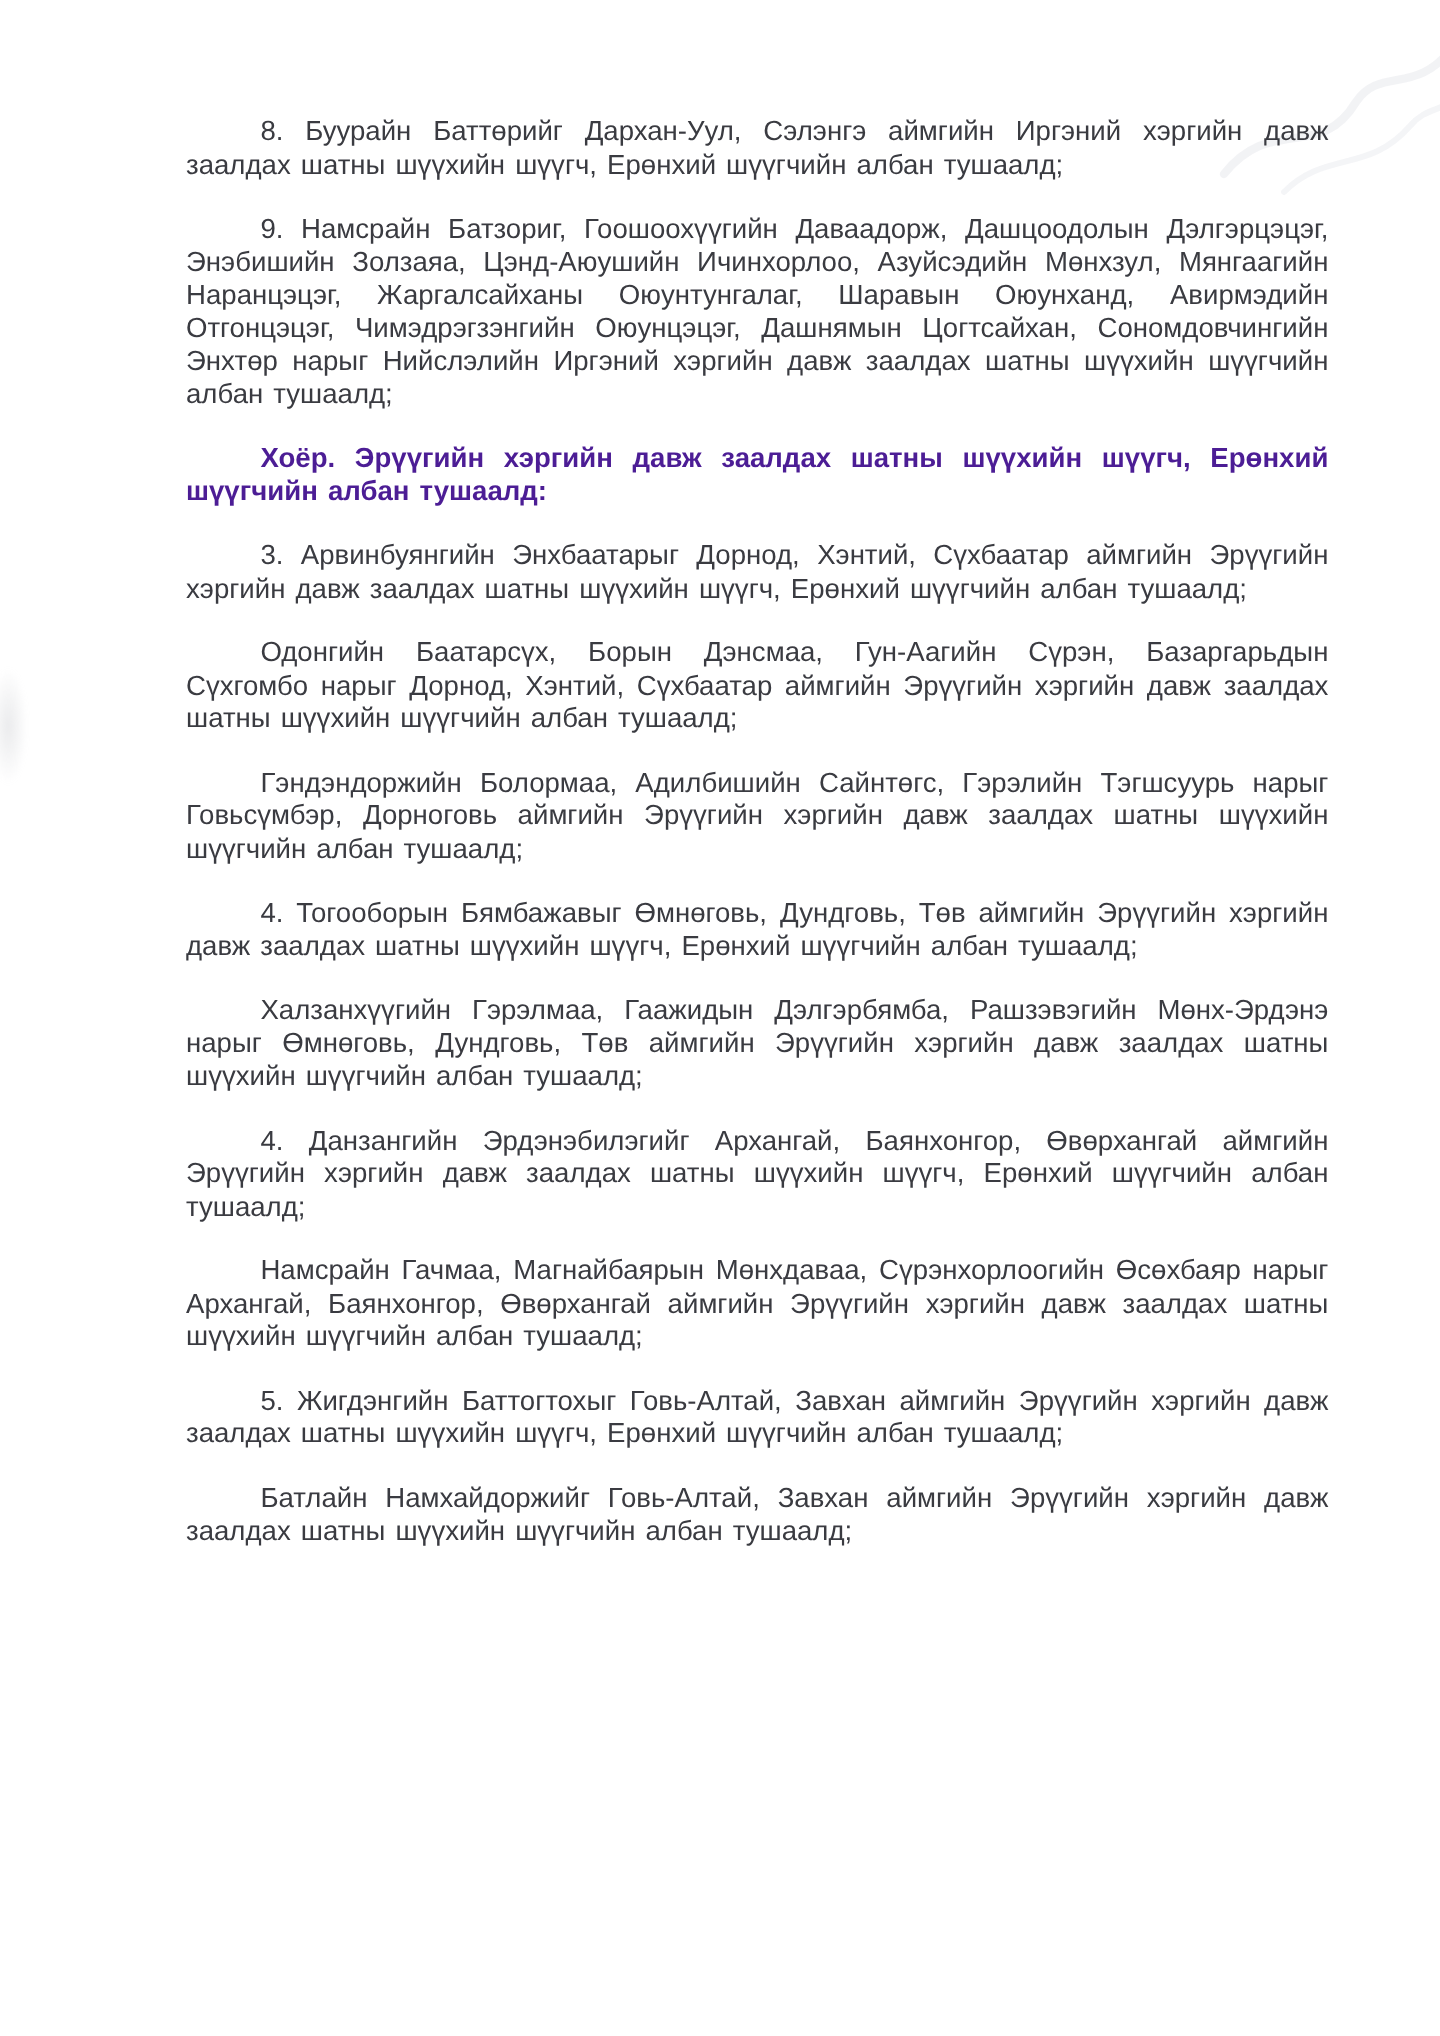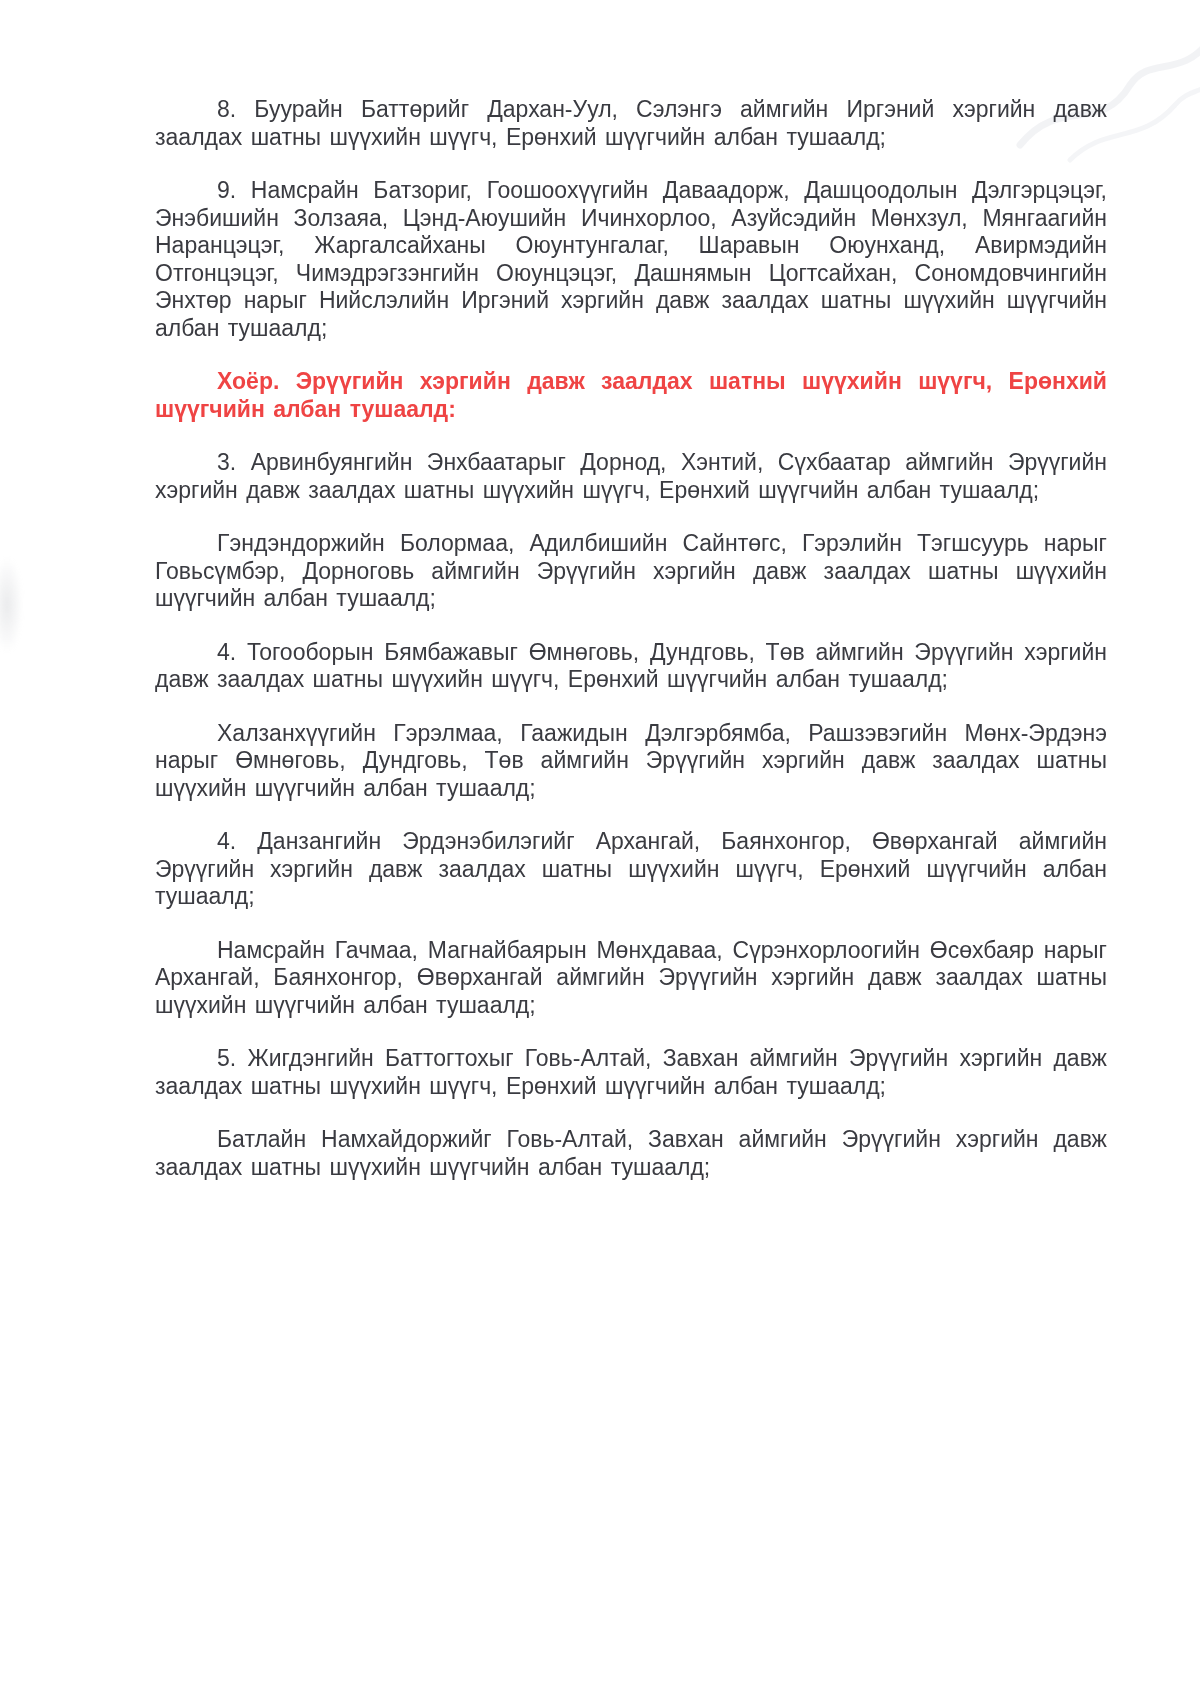--- a/index.html
+++ b/index.html
@@ -25,21 +25,21 @@
     line-height: 27.5px;
     text-align: justify;
   }
   .text-block p {
     margin: 0 0 26px 0;
     text-indent: 62px;
     word-spacing: 2px;
   }
   .text-block p.heading {
     font-weight: bold;
-    color: #ef4444;
+    color: #4c1d95;
   }
   
   .artifact {
     position: absolute;
     pointer-events: none;
   }
   .artifact-top-right {
     right: -20px;
     top: 25px;
     width: 210px;
@@ -75,20 +75,21 @@
     <path d="M60 135 C 95 100, 130 120, 165 80 C 180 62, 195 70, 208 50" fill="none" stroke="#ecedf1" stroke-width="5" stroke-linecap="round"></path>
   </svg>
   <div class="artifact artifact-left-smudge"></div>
   <div class="artifact artifact-bottom-smudge"></div>
 
   <main class="text-block">
       <p>8. Буурайн Баттөрийг Дархан-Уул, Сэлэнгэ аймгийн Иргэний хэргийн давж заалдах шатны шүүхийн шүүгч, Ерөнхий шүүгчийн албан тушаалд;</p>
       <p>9. Намсрайн Батзориг, Гоошоохүүгийн Даваадорж, Дашцоодолын Дэлгэрцэцэг, Энэбишийн Золзаяа, Цэнд-Аюушийн Ичинхорлоо, Азуйсэдийн Мөнхзул, Мянгаагийн Наранцэцэг, Жаргалсайханы Оюунтунгалаг, Шаравын Оюунханд, Авирмэдийн Отгонцэцэг, Чимэдрэгзэнгийн Оюунцэцэг, Дашнямын Цогтсайхан, Сономдовчингийн Энхтөр нарыг Нийслэлийн Иргэний хэргийн давж заалдах шатны шүүхийн шүүгчийн албан тушаалд;</p>
       <p class="heading">Хоёр. Эрүүгийн хэргийн давж заалдах шатны шүүхийн шүүгч, Ерөнхий шүүгчийн албан тушаалд:</p>
       <p>3. Арвинбуянгийн Энхбаатарыг Дорнод, Хэнтий, Сүхбаатар аймгийн Эрүүгийн хэргийн давж заалдах шатны шүүхийн шүүгч, Ерөнхий шүүгчийн албан тушаалд;</p>
+      <p>Одонгийн Баатарсүх, Борын Дэнсмаа, Гун-Аагийн Сүрэн, Базаргарьдын Сүхгомбо нарыг Дорнод, Хэнтий, Сүхбаатар аймгийн Эрүүгийн хэргийн давж заалдах шатны шүүхийн шүүгчийн албан тушаалд;</p>
       <p>Гэндэндоржийн Болормаа, Адилбишийн Сайнтөгс, Гэрэлийн Тэгшсуурь нарыг Говьсүмбэр, Дорноговь аймгийн Эрүүгийн хэргийн давж заалдах шатны шүүхийн шүүгчийн албан тушаалд;</p>
       <p>4. Тогооборын Бямбажавыг Өмнөговь, Дундговь, Төв аймгийн Эрүүгийн хэргийн давж заалдах шатны шүүхийн шүүгч, Ерөнхий шүүгчийн албан тушаалд;</p>
       <p>Халзанхүүгийн Гэрэлмаа, Гаажидын Дэлгэрбямба, Рашзэвэгийн Мөнх-Эрдэнэ нарыг Өмнөговь, Дундговь, Төв аймгийн Эрүүгийн хэргийн давж заалдах шатны шүүхийн шүүгчийн албан тушаалд;</p>
       <p>4. Данзангийн Эрдэнэбилэгийг Архангай, Баянхонгор, Өвөрхангай аймгийн Эрүүгийн хэргийн давж заалдах шатны шүүхийн шүүгч, Ерөнхий шүүгчийн албан тушаалд;</p>
       <p>Намсрайн Гачмаа, Магнайбаярын Мөнхдаваа, Сүрэнхорлоогийн Өсөхбаяр нарыг Архангай, Баянхонгор, Өвөрхангай аймгийн Эрүүгийн хэргийн давж заалдах шатны шүүхийн шүүгчийн албан тушаалд;</p>
       <p>5. Жигдэнгийн Баттогтохыг Говь-Алтай, Завхан аймгийн Эрүүгийн хэргийн давж заалдах шатны шүүхийн шүүгч, Ерөнхий шүүгчийн албан тушаалд;</p>
       <p>Батлайн Намхайдоржийг Говь-Алтай, Завхан аймгийн Эрүүгийн хэргийн давж заалдах шатны шүүхийн шүүгчийн албан тушаалд;</p>
     </main>
 
 </div>

